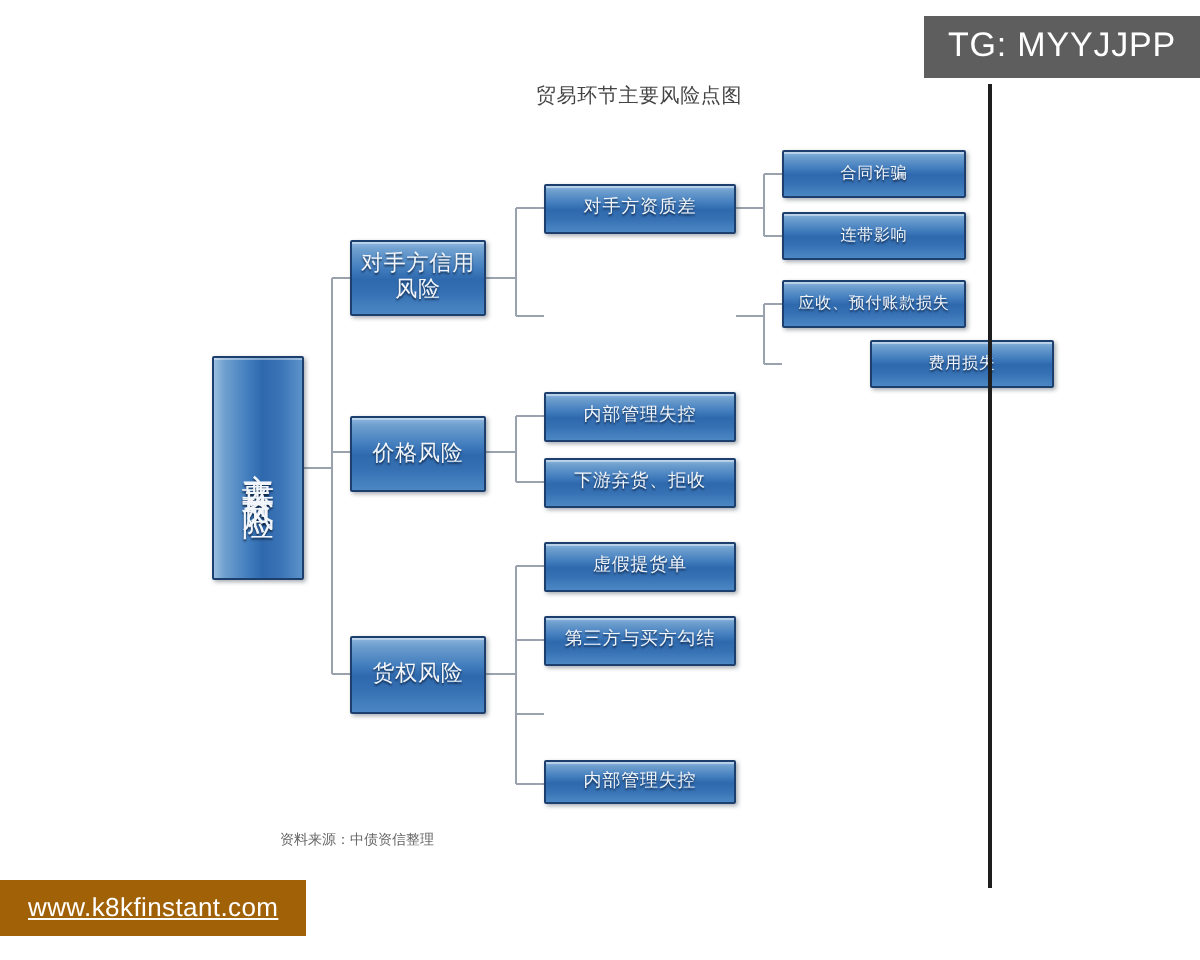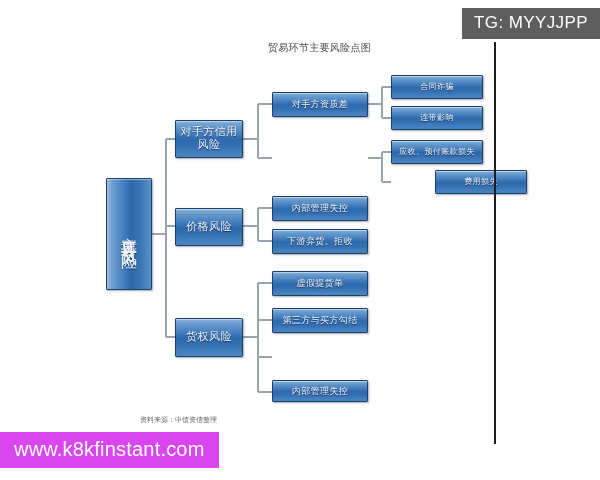--- a/index.html
+++ b/index.html
@@ -130,26 +130,27 @@
     color: #ffffff;
     font-size: 17px;
     padding: 5px 12px 6px 12px;
     letter-spacing: 0.4px;
     font-family: Liberation Sans, sans-serif;
   }
   .url-badge {
     position: absolute;
     left: 0;
     bottom: 12px;
-    background: #d946ef;
+    background: #a16207;
     color: #ffffff;
-    font-size: 20px;
+    font-size: 13px;
     padding: 6px 14px 7px 14px;
     letter-spacing: 0.2px;
     font-family: "Liberation Sans", sans-serif;
+    text-decoration: underline;
   }
 </style>
 </head>
 <body>
 
 <div id="canvas">
 
   <svg id="lines" viewBox="0 0 600 480" width="600" height="480">
     <g stroke="#9aa3ad" stroke-width="1.1" fill="none" shape-rendering="crispEdges">
 

